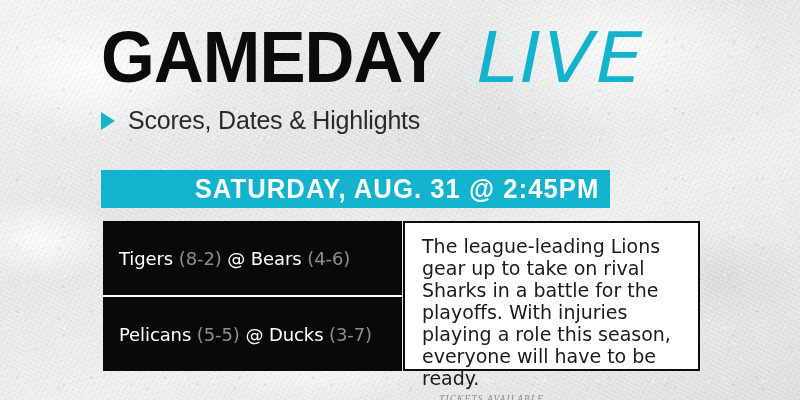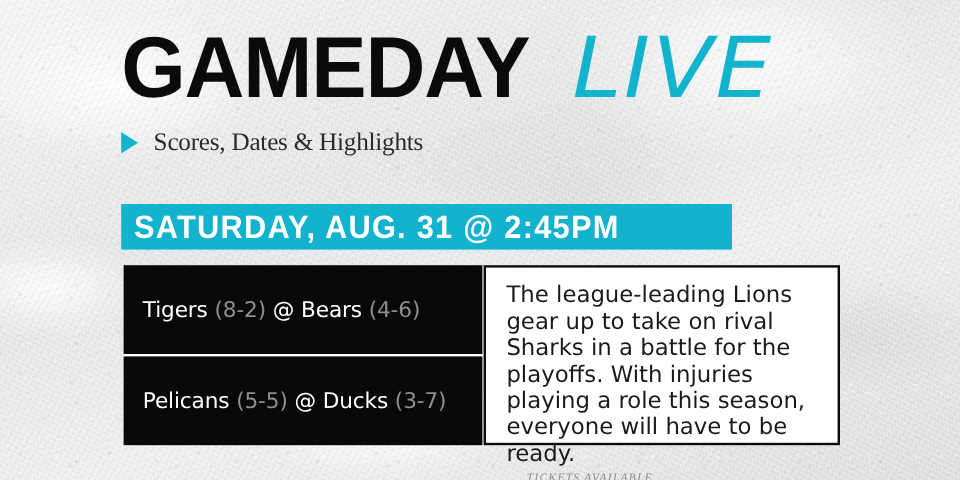--- a/index.html
+++ b/index.html
@@ -106,39 +106,39 @@
   }
   .tri {
     width: 0;
     height: 0;
     border-top: 9px solid transparent;
     border-bottom: 9px solid transparent;
     border-left: 14px solid #11b3cd;
     flex: none;
   }
   #subtitle-text {
-    font-family: Liberation Serif, serif;
+    font-family: Liberation Sans, sans-serif;
     font-weight: 400;
-    font-size: 21px;
+    font-size: 25px;
     color: #2a2a2a;
     margin-left: 13px;
     letter-spacing: -0.2px;
   }
 
   
   #date-banner {
     position: absolute;
     left: 101px;
     top: 170px;
     width: 509px;
     height: 38px;
     background: #13b3cd;
     display: flex;
     align-items: center;
-    justify-content: flex-start;
+    justify-content: flex-end;
   }
   #date-banner-text {
     font-family: "Liberation Sans Narrow", "Liberation Sans", sans-serif;
     font-weight: 700;
     font-size: 27px;
     color: #ffffff;
     letter-spacing: 1.1px;
     transform: scaleX(0.95);
   }
 

